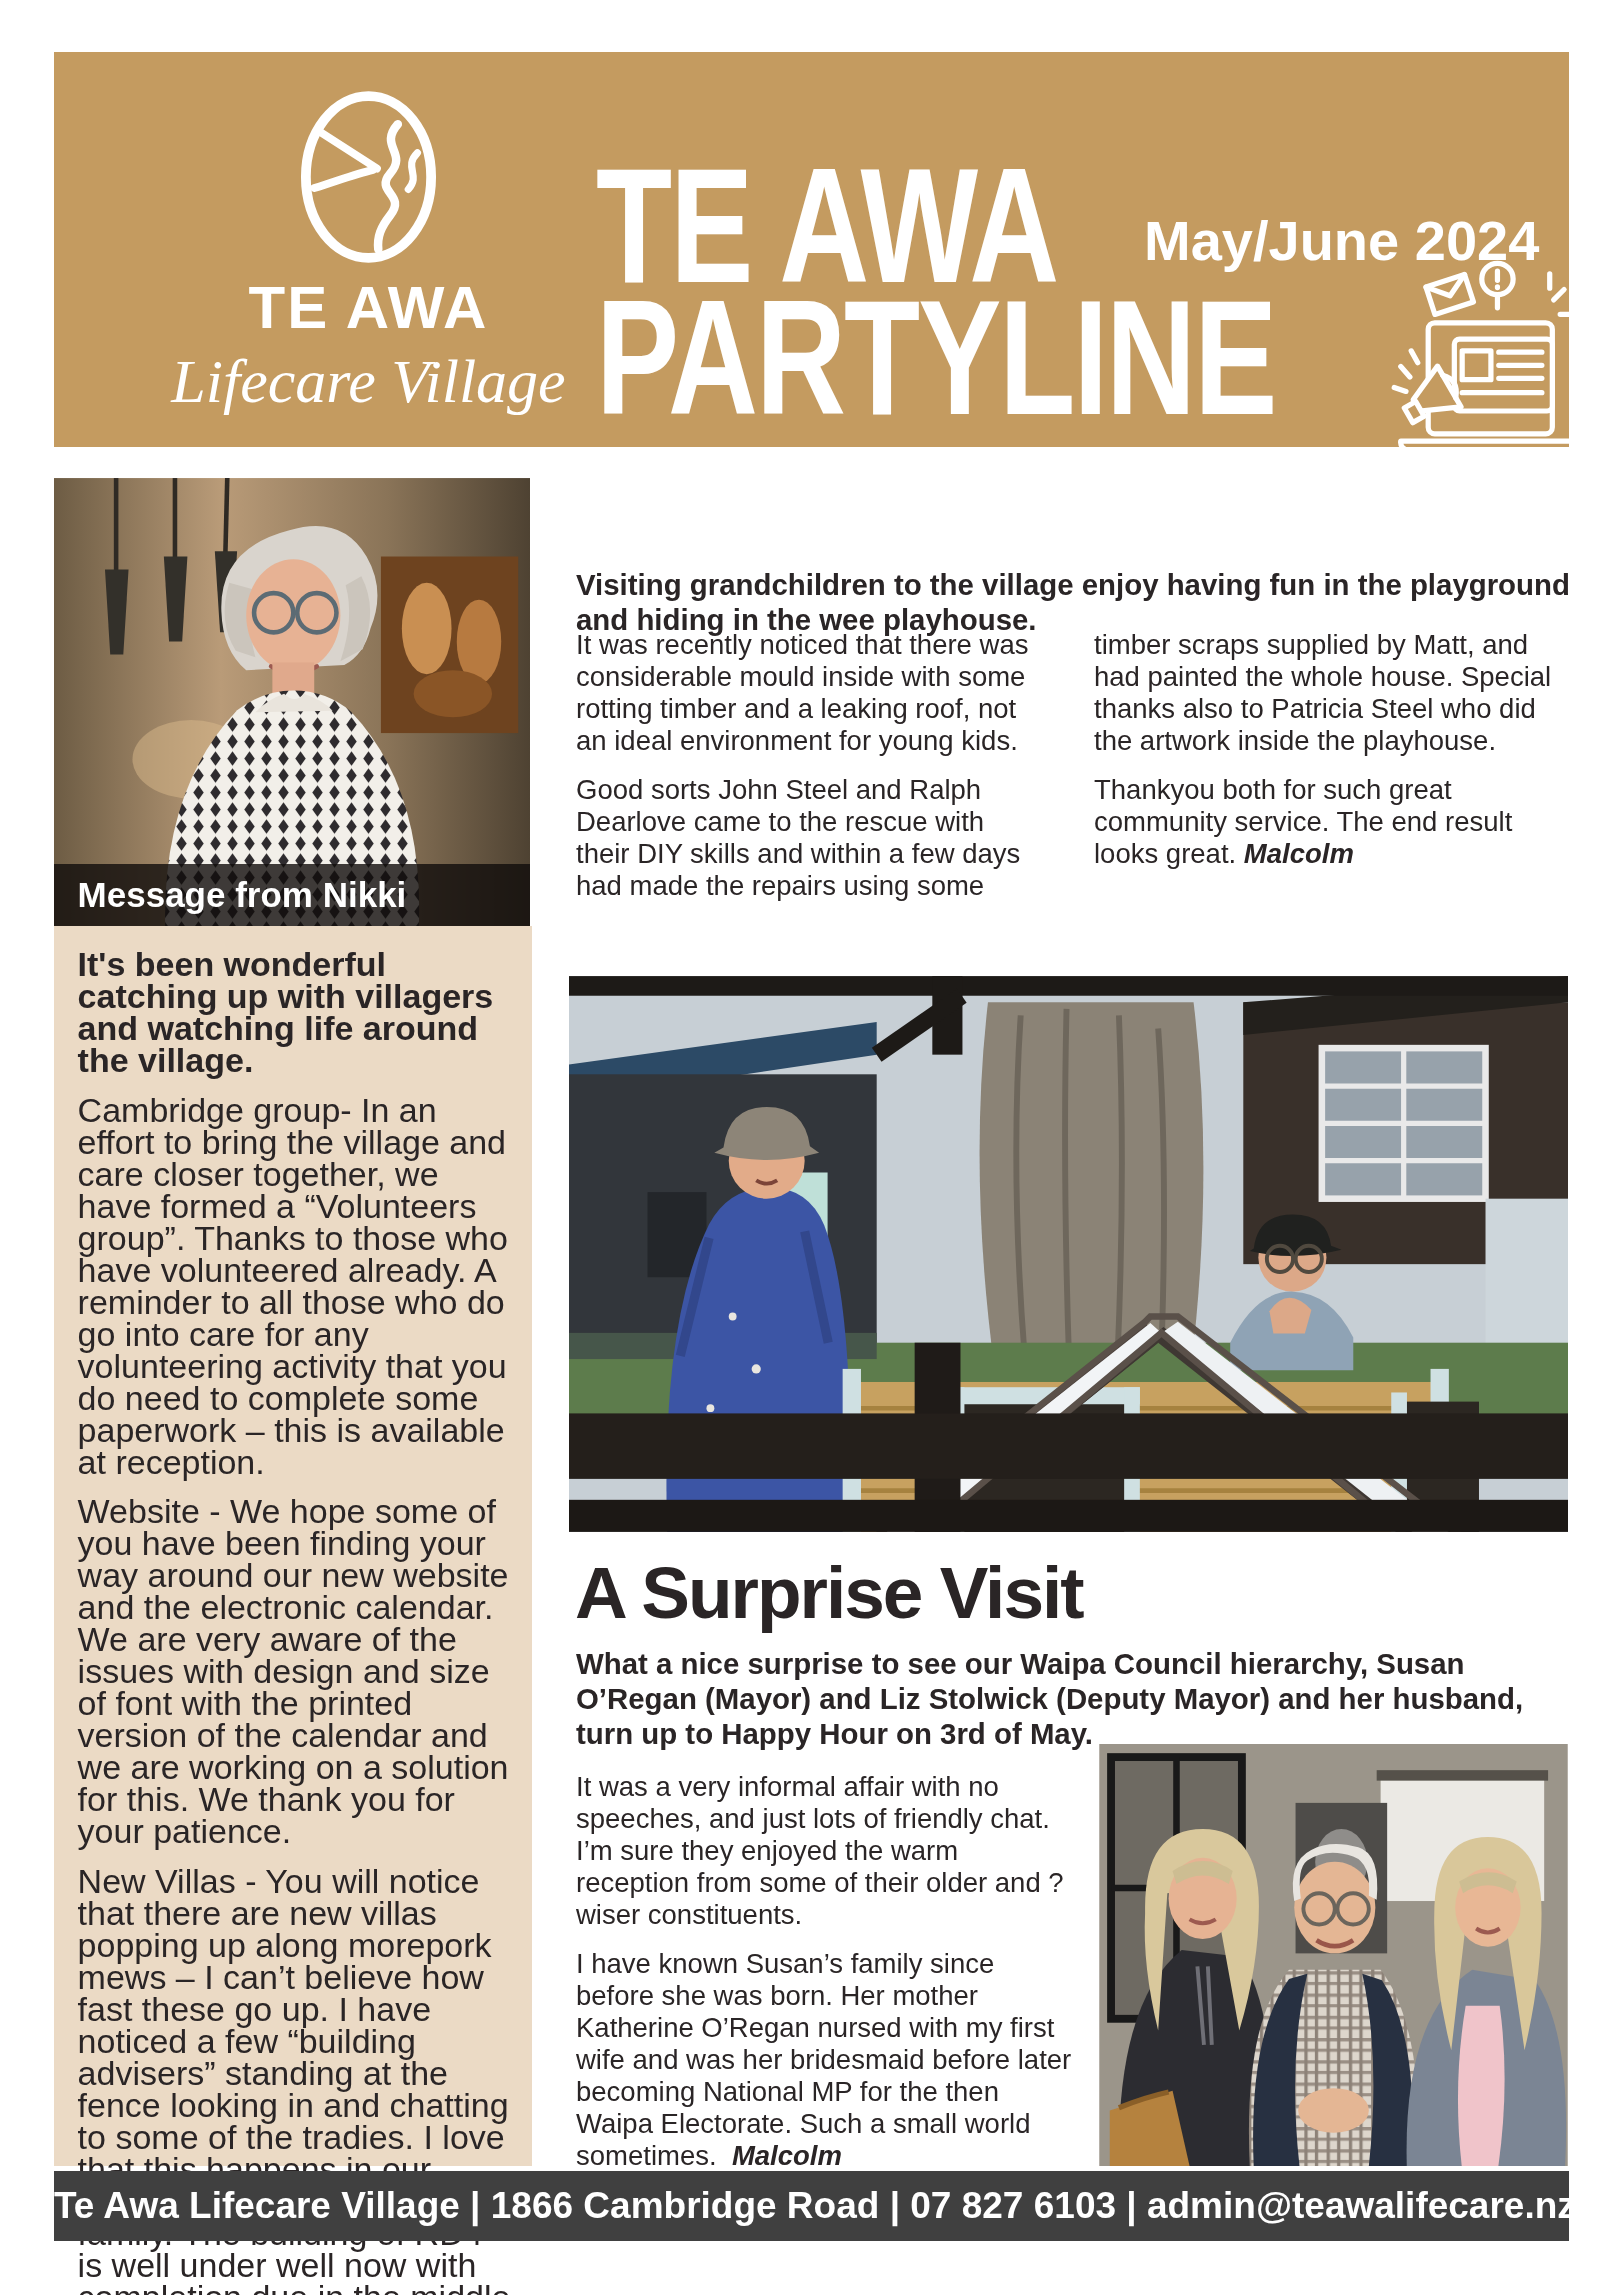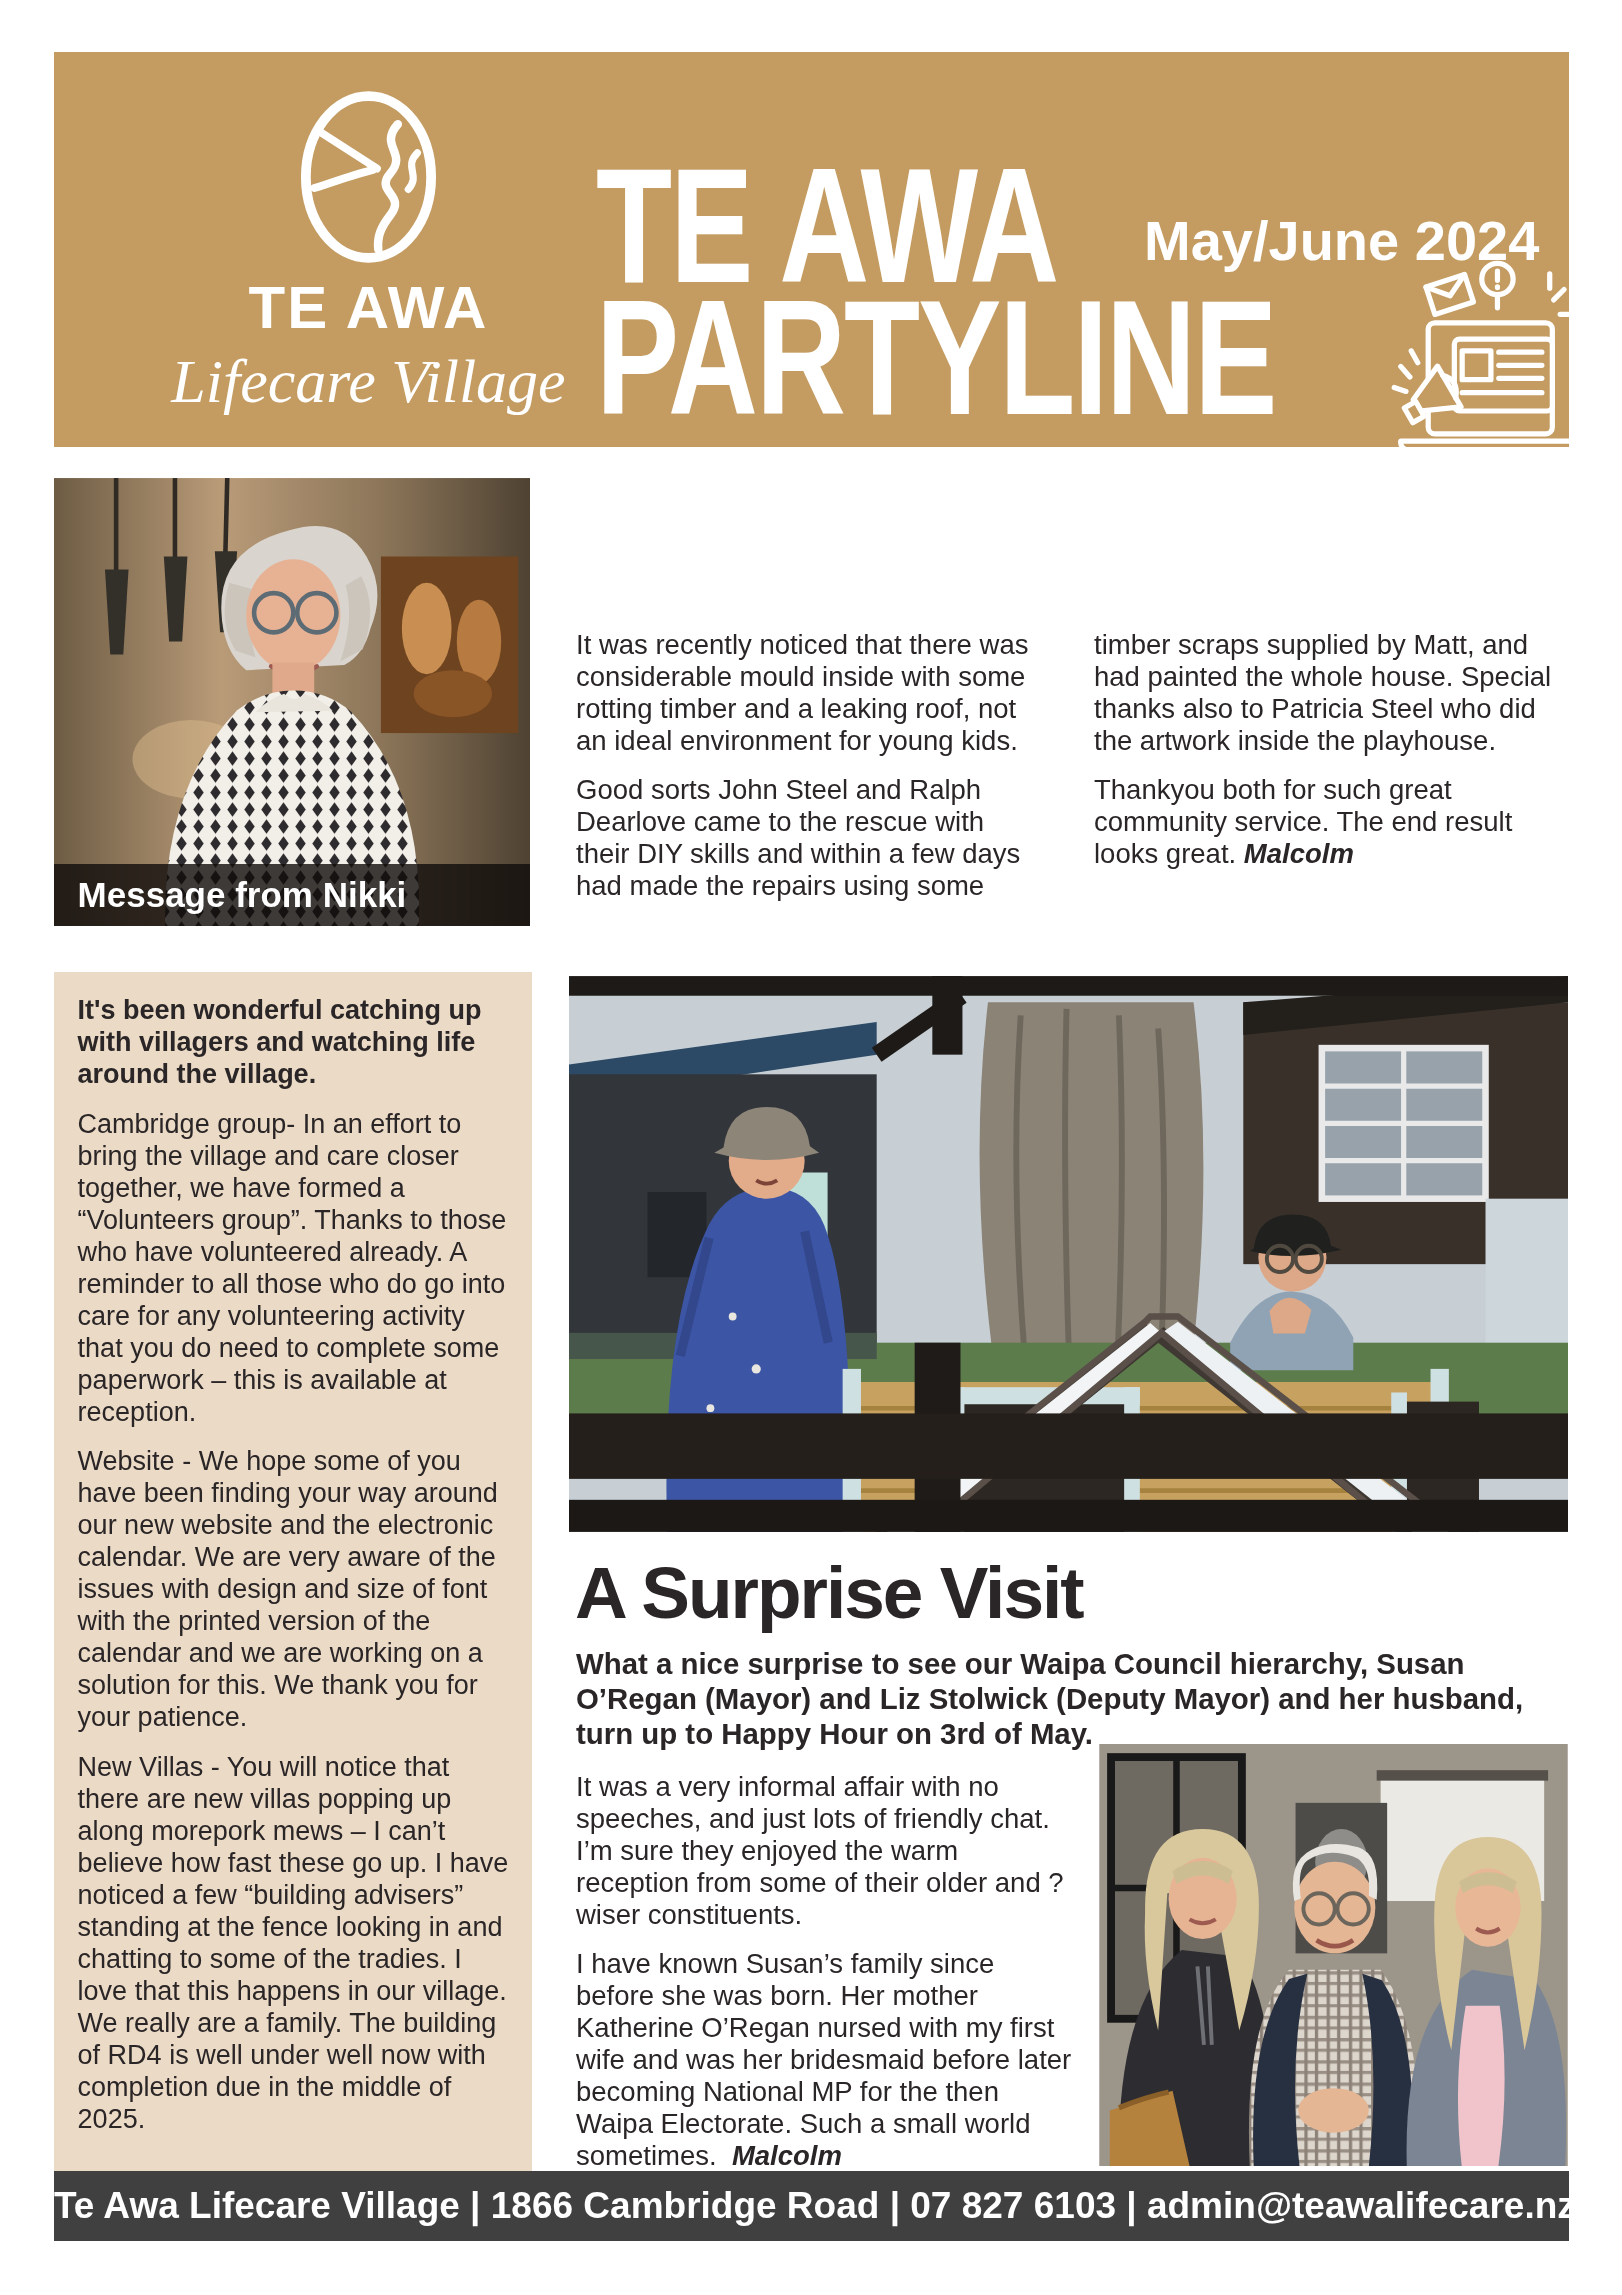--- a/index.html
+++ b/index.html
@@ -16,21 +16,21 @@
   .mast2{position:absolute;left:542px;top:224px;font-size:164px;line-height:1;font-weight:800;color:#ffffff;
          transform:scaleX(0.76);transform-origin:0 0;white-space:nowrap;letter-spacing:-2.6px;}
   .issue{position:absolute;left:1090px;top:156px;font-size:56px;font-weight:600;color:#ffffff;white-space:nowrap;}
   .mast-icon{position:absolute;left:1335px;top:202px;}
   
   .nikki-photo{position:absolute;left:54px;top:478px;width:476px;height:448px;overflow:hidden;}
   .nikki-banner{position:absolute;left:54px;top:864px;width:476px;height:62px;
         background:rgba(16,13,11,0.80);color:#ffffff;font-size:35px;font-weight:600;
         line-height:62px;padding-left:23.6px;box-sizing:border-box;}
   .nikki-box{position:absolute;left:54px;top:926px;width:478px;height:1240px;background:#EBDAC5;
-        box-sizing:border-box;padding:22px 19.6px 0 23.6px;font-size:27px;line-height:32px;margin-top:46px;}
+        box-sizing:border-box;padding:22px 19.6px 0 23.6px;font-size:34px;line-height:32px;}
   .nikki-box p{margin:0 0 17.7px 0;}
   .lead{font-weight:400;}
   .intro{font-weight:700;}
   
   .gd-title{position:absolute;left:575px;top:476px;font-size:82px;line-height:1;font-weight:800;
         letter-spacing:-2px;white-space:nowrap;}
   .gd-sub{position:absolute;left:576px;top:567px;width:1001px;font-size:29.4px;line-height:35px;font-weight:700;}
   .gd-cols{position:absolute;left:576px;top:629px;width:992px;display:flex;gap:56px;
         font-size:27.5px;line-height:32px;}
   .gd-col{width:462px;}
@@ -153,20 +153,21 @@
   </div>
   <div class="nikki-banner">Message from Nikki</div>
 
   <div class="nikki-box">
     <p class="intro">It's been wonderful catching up with villagers and watching life around the village.</p>
     <p><span class="lead">Cambridge group-</span><span> In an effort to bring the village and care closer together, we have formed a “Volunteers group”. Thanks to those who have volunteered already. A reminder to all those who do go into care for any volunteering activity that you do need to complete some paperwork – this is available at reception.</span></p>
     <p><span class="lead">Website - </span><span>We hope some of you have been finding your way around our new website and the electronic calendar. We are very aware of the issues with design and size of font with the printed version of the calendar and we are working on a solution for this. We thank you for your patience.</span></p>
     <p><span class="lead">New Villas</span><span> - You will notice that there are new villas popping up along morepork mews – I can’t believe how fast these go up. I have noticed a few “building advisers” standing at the fence looking in and chatting to some of the tradies. I love that this happens in our village. We really are a family. The building of RD4 is well under well now with completion due in the middle of 2025.</span></p>
   </div>
 
+  <div class="gd-sub">Visiting grandchildren to the village enjoy having fun in the playground and hiding in the wee playhouse.</div>
   <div class="gd-cols">
     <div class="gd-col">
       <p>It was recently noticed that there was considerable mould inside with some rotting timber and a leaking roof, not an ideal environment for young kids.</p>
       <p><span>Good sorts </span><span class="lead">John Steel</span><span> and </span><span class="lead">Ralph Dearlove</span><span> came to the rescue with their DIY skills and within a few days had made the repairs using some</span></p>
     </div>
     <div class="gd-col">
       <p><span>timber scraps supplied by Matt, and had painted the whole house. Special thanks also to </span><span class="lead">Patricia Steel</span><span> who did the artwork inside the playhouse.</span></p>
       <p><span>Thankyou both for such great community service. The end result looks great. </span><span class="sig">Malcolm</span></p>
     </div>
   </div>

